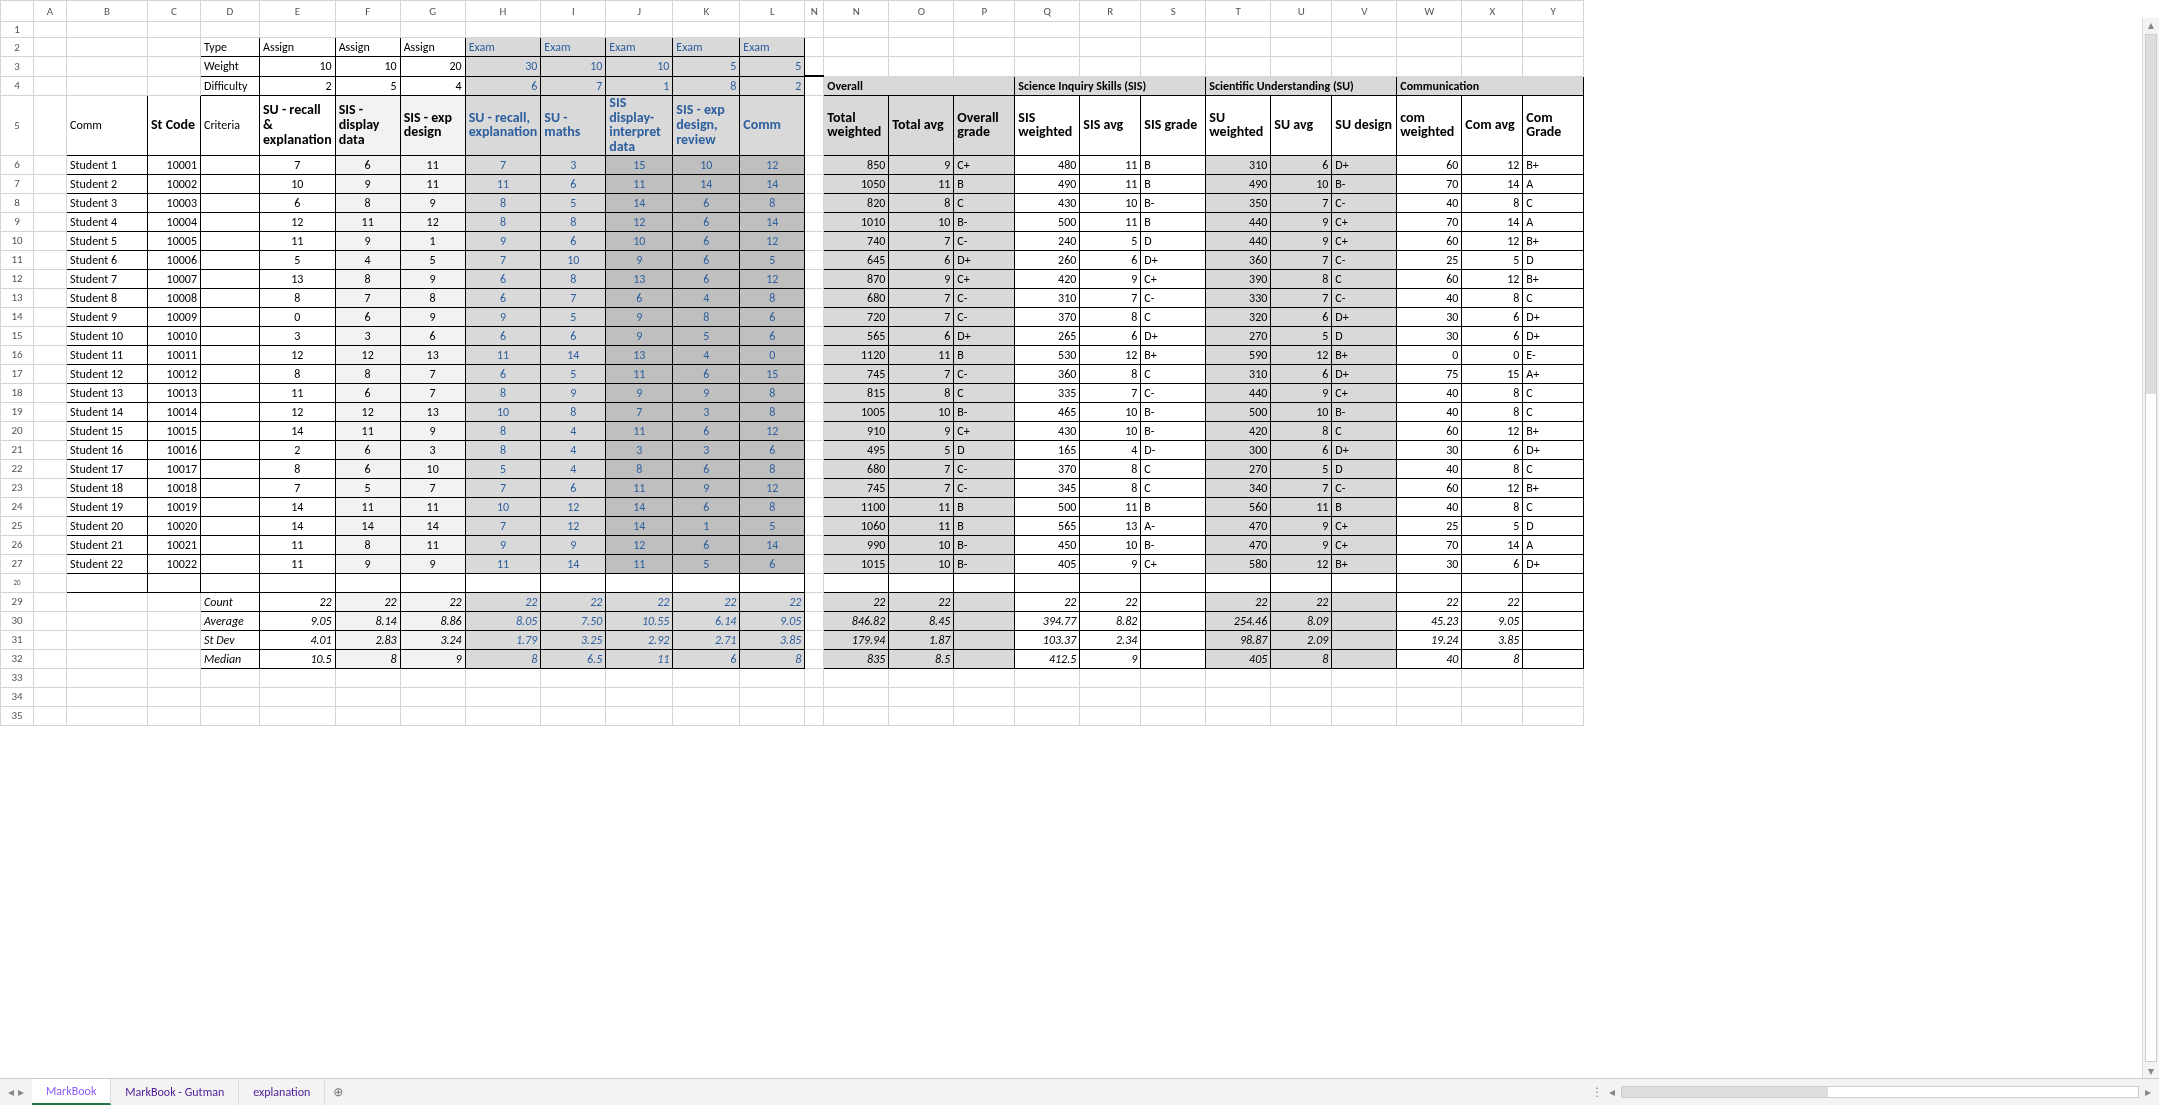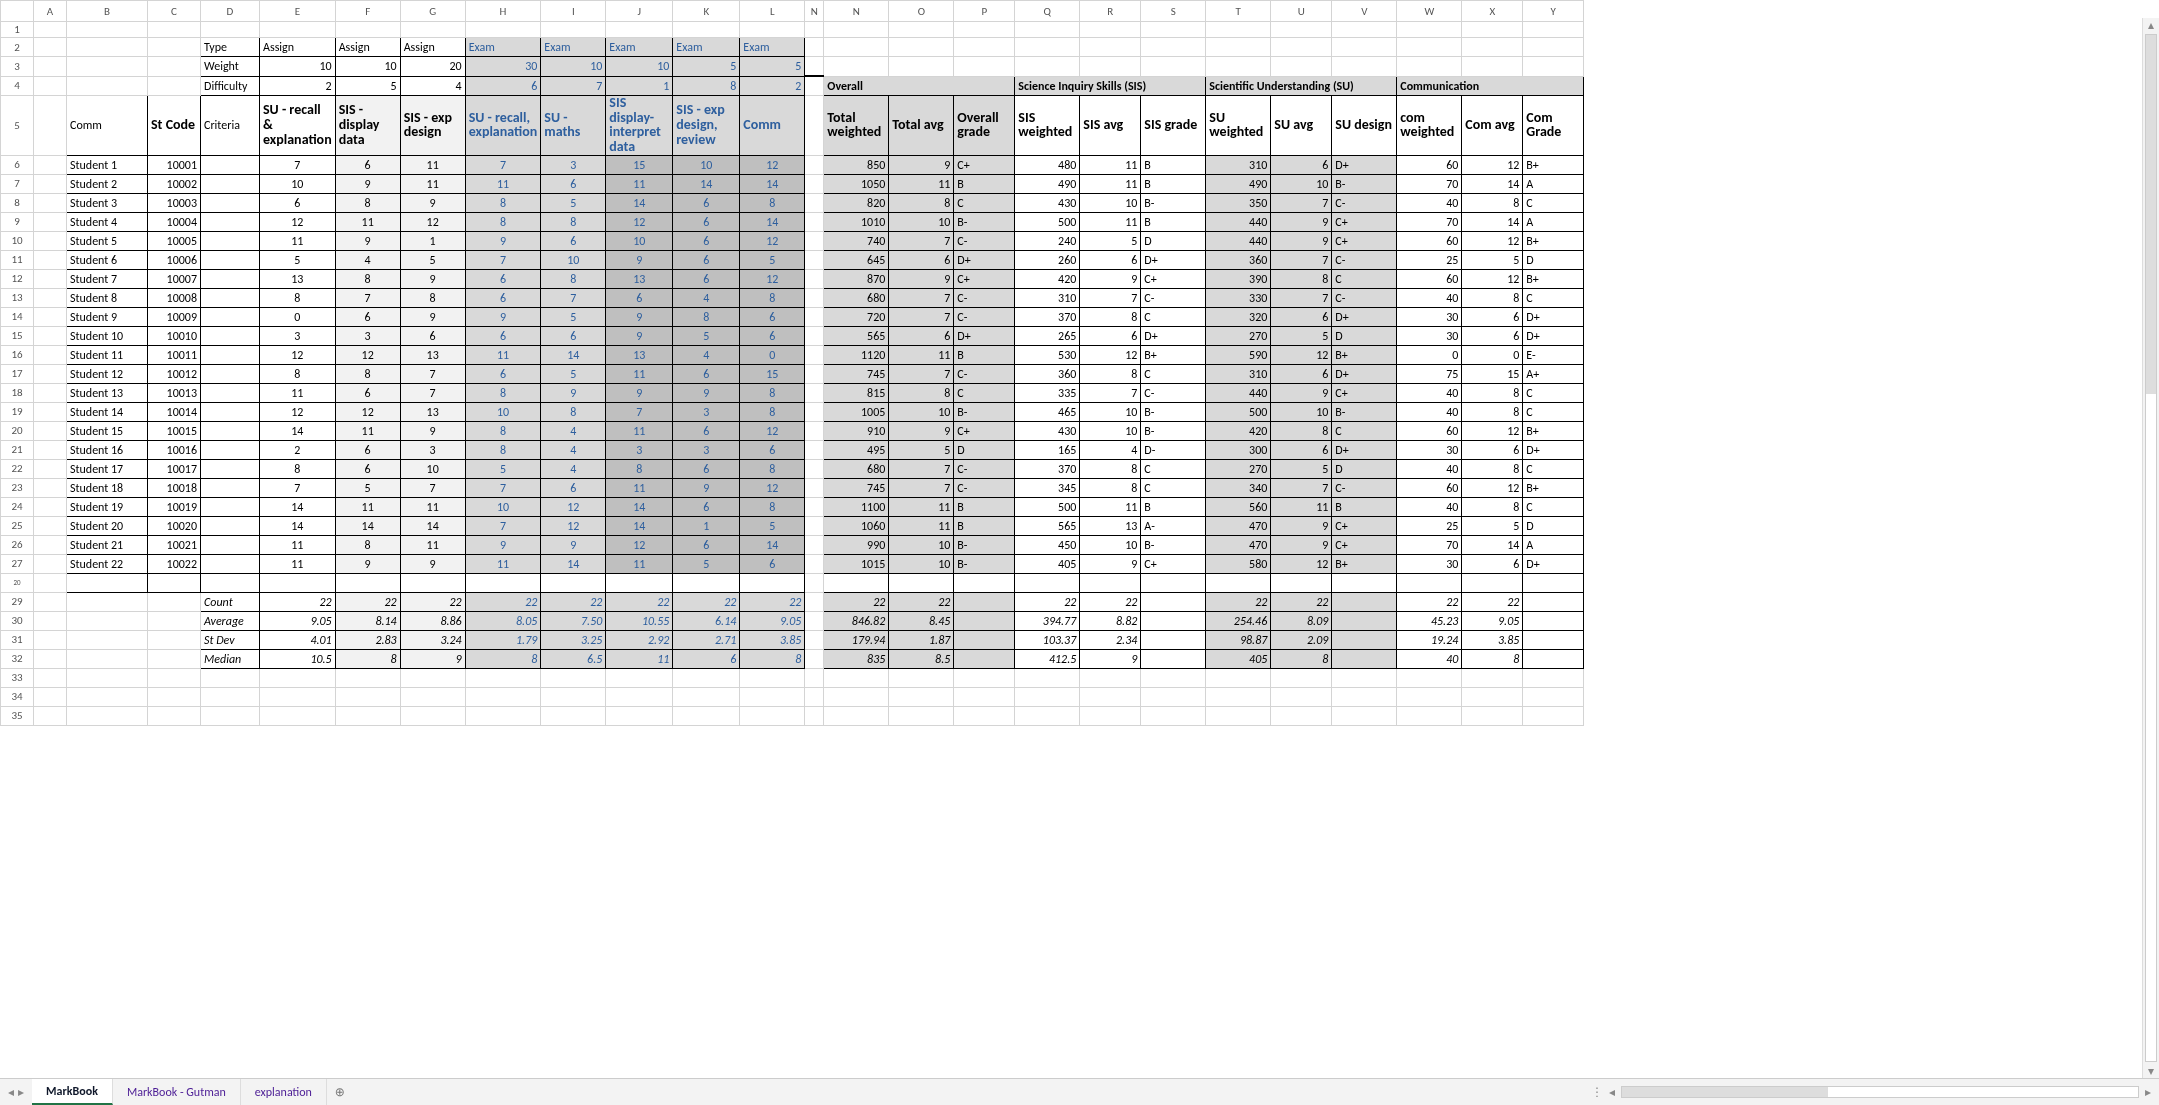--- a/index.html
+++ b/index.html
@@ -22,21 +22,21 @@
   .gray2{background:#d9d9d9}
   .gray3{background:#bfbfbf}
   .num{text-align:right}
   .ctr{text-align:center}
   .ital{font-style:italic}
   .tabbar{display:flex;align-items:center;border-top:1px solid #ccc;background:#f3f3f3;height:26px;font-size:12px}
   .tabnav{display:flex;gap:4px;padding:0 8px;color:#888}
   .tabnav span{cursor:pointer}
   .tabs{display:flex;align-items:stretch;height:100%}
   .tab{padding:0 14px;display:flex;align-items:center;border-right:1px solid #ddd;color:#4c1d95;cursor:pointer;background:#f3f3f3}
-  .tab.active{background:#fff;color:#0f172a;font-weight:bold;border-bottom:2px solid #217346}
+  .tab.active{background:#fff;color:#8b5cf6;font-weight:normal;border-bottom:2px solid #217346}
   .addtab{width:26px;display:flex;align-items:center;justify-content:center;color:#777;cursor:pointer}
   .tabspacer{flex:1}
   .hscroll{width:560px;display:flex;align-items:center;gap:6px;padding:0 8px;color:#888}
   .hscroll .bar{flex:1;height:10px;border:1px solid #ccc;background:#fff;position:relative}
   .hscroll .thumb{position:absolute;left:0;top:0;bottom:0;width:40%;background:#ddd}
   .vscroll{position:absolute;right:0;top:18px;bottom:0;width:16px;background:#f3f3f3;border-left:1px solid #ddd;display:flex;flex-direction:column;align-items:center;color:#888}
   .vscroll .bar{flex:1;width:10px;border:1px solid #ccc;background:#fff;position:relative;margin:2px 0}
   .vscroll .thumb{position:absolute;left:0;right:0;top:0;height:35%;background:#ddd}
   .criteria{font-size:14px;line-height:1.05;white-space:normal;font-weight:bold}
 </style>

